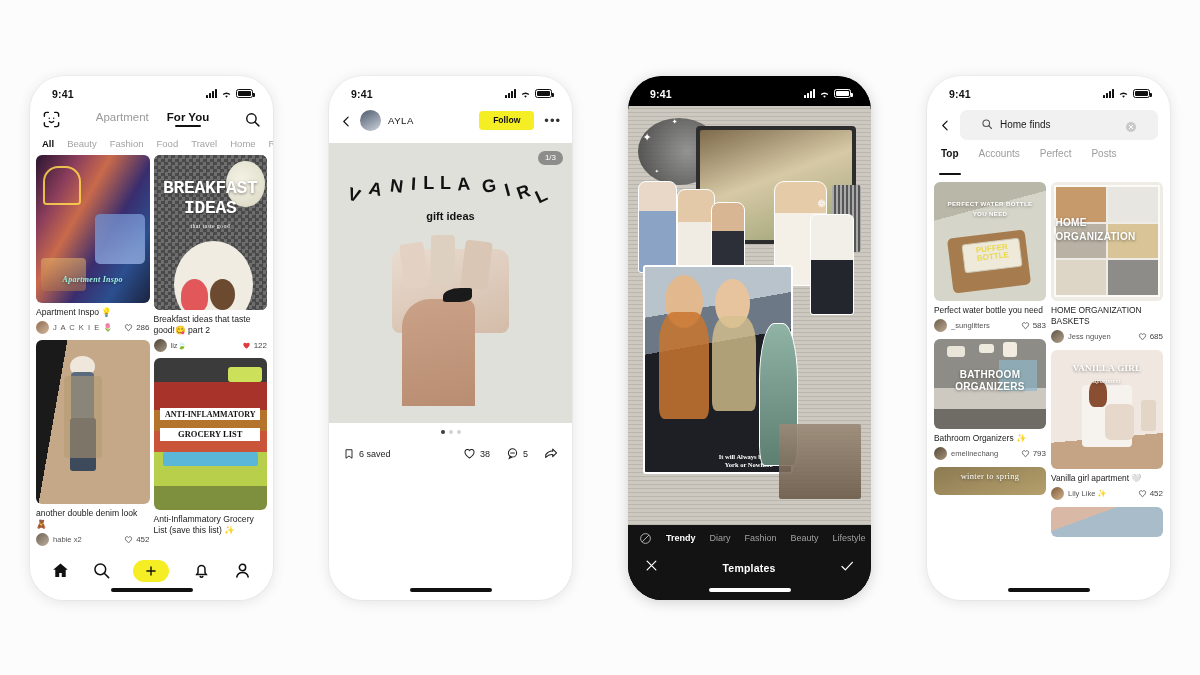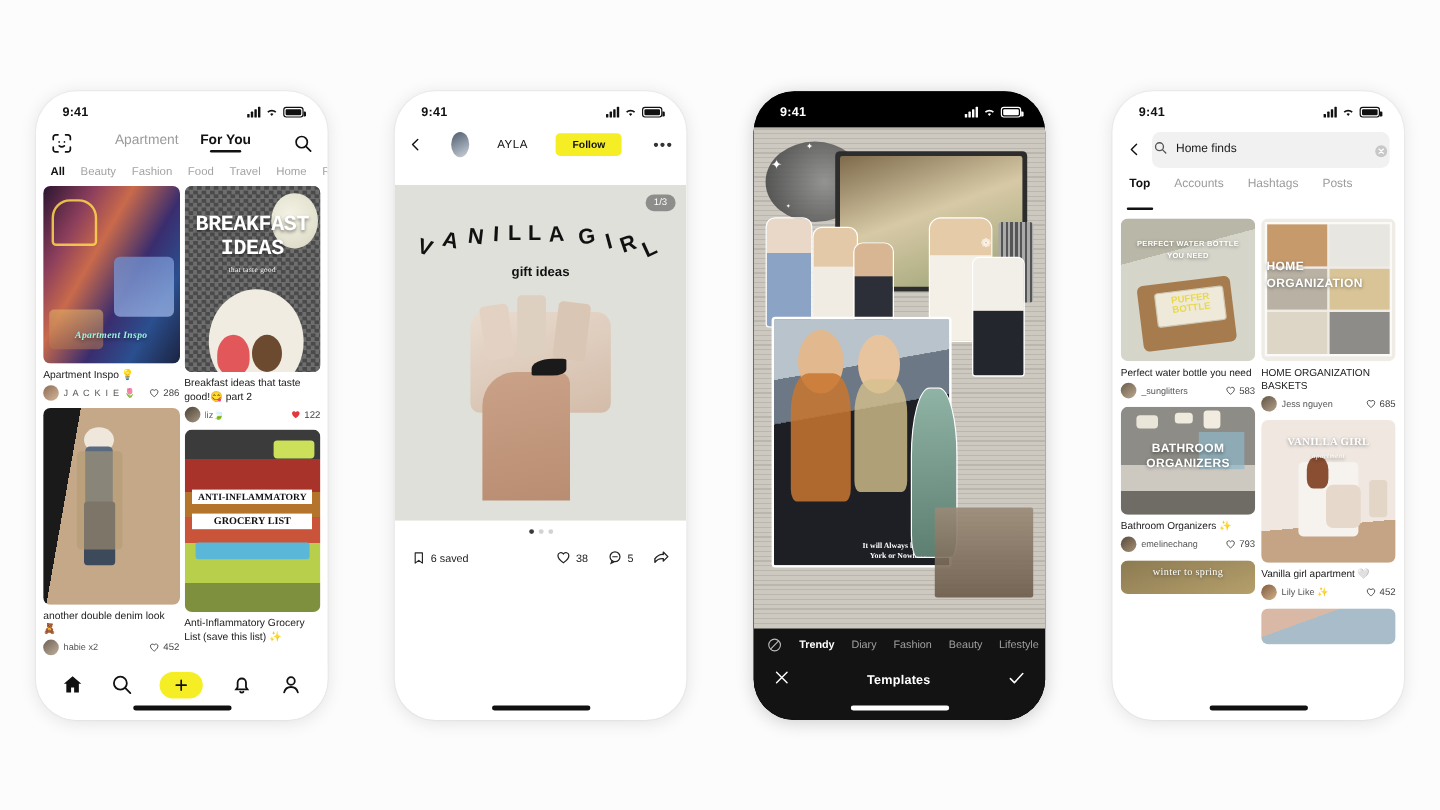--- a/index.html
+++ b/index.html
@@ -95,21 +95,21 @@
     padding: 0 10px 12px; background: #fff;
   }
   .tb-ic { width: 19px; height: 19px; color: #111; }
   .plus-btn {
     width: 36px; height: 22px; border-radius: 11px; background: #F5EE25;
     display: flex; align-items: center; justify-content: center;
   }
 
   
   .post-header {
-    display: flex; align-items: center; gap: 23px; padding: 4px 11px 23px;
+    display: flex; align-items: center; gap: 7px; padding: 4px 11px 12px;
   }
   .back-ic { width: 13px; height: 13px; }
   .post-avatar { width: 21px; height: 21px; border-radius: 50%; }
   .post-user { font-size: 9.6px; letter-spacing: .5px; color: #111; flex: 1; }
   .follow-btn {
     background: #F5EE25; border-radius: 4px; font-size: 8.6px; font-weight: bold;
     color: #111; padding: 4.5px 14px;
   }
   .dots-ic { font-size: 13px; color: #333; letter-spacing: 1px; padding-left: 3px; }
   .post-image { position: relative; width: 100%; height: 280px; overflow: hidden; }
@@ -148,21 +148,21 @@
   .tpl-footer {
     display: flex; align-items: center; justify-content: space-between;
     padding: 6px 16px 22px; color: #fff;
   }
   .tpl-footer .label { font-size: 10.5px; font-weight: bold; letter-spacing: .2px; }
 
   
   .search-header { display: flex; align-items: center; gap: 8px; padding: 4px 12px 8px; }
   .search-box {
     flex: 1; display: flex; align-items: center; gap: 7px;
-    background: #f1f1f1; border-radius: 7px; padding: 6px 1px;
+    background: #f1f1f1; border-radius: 7px; padding: 6px 21px;
   }
   .search-val { flex: 1; font-size: 10px; color: #1a1a1a; }
   .clear-ic { width: 12px; height: 12px; }
   .s-tabs { display: flex; gap: 20px; padding: 0 14px 7px; }
   .s-tab { font-size: 10px; color: #9c9c9c; padding-bottom: 16px; position: relative; }
   .s-tab.active { color: #111; font-weight: bold; }
   .s-tab.active::after {
     content: ""; position: absolute; bottom: 0; left: 50%; transform: translateX(-50%);
     width: 22px; height: 2px; background: #111; border-radius: 2px;
   }
@@ -599,21 +599,21 @@
                 <circle cx="12" cy="12" r="10" fill="#c8c8c8"></circle>
                 <path d="M8.4 8.4l7.2 7.2M15.6 8.4l-7.2 7.2" stroke="#fff" stroke-width="2" stroke-linecap="round"></path>
               </svg>
           </span>
         </div>
       </div>
 
       <div class="s-tabs">
         <span class="s-tab active">Top</span>
         <span class="s-tab">Accounts</span>
-        <span class="s-tab">Hashtags</span>
+        <span class="s-tab">Perfect</span>
         <span class="s-tab">Posts</span>
       </div>
 
       <div class="s-grid">
 
         <div class="s-col">
           <div>
             <div class="s-thumb" style="height:119px">
               <div class="ph" style="background:linear-gradient(165deg,#b9b8a8 0 26%,#d6d5ca 26% 100%)">
                 <div style="position:absolute;left:14%;top:44%;width:70%;height:46%;background:#a67c4e;border-radius:5px;transform:rotate(-7deg)"></div>

